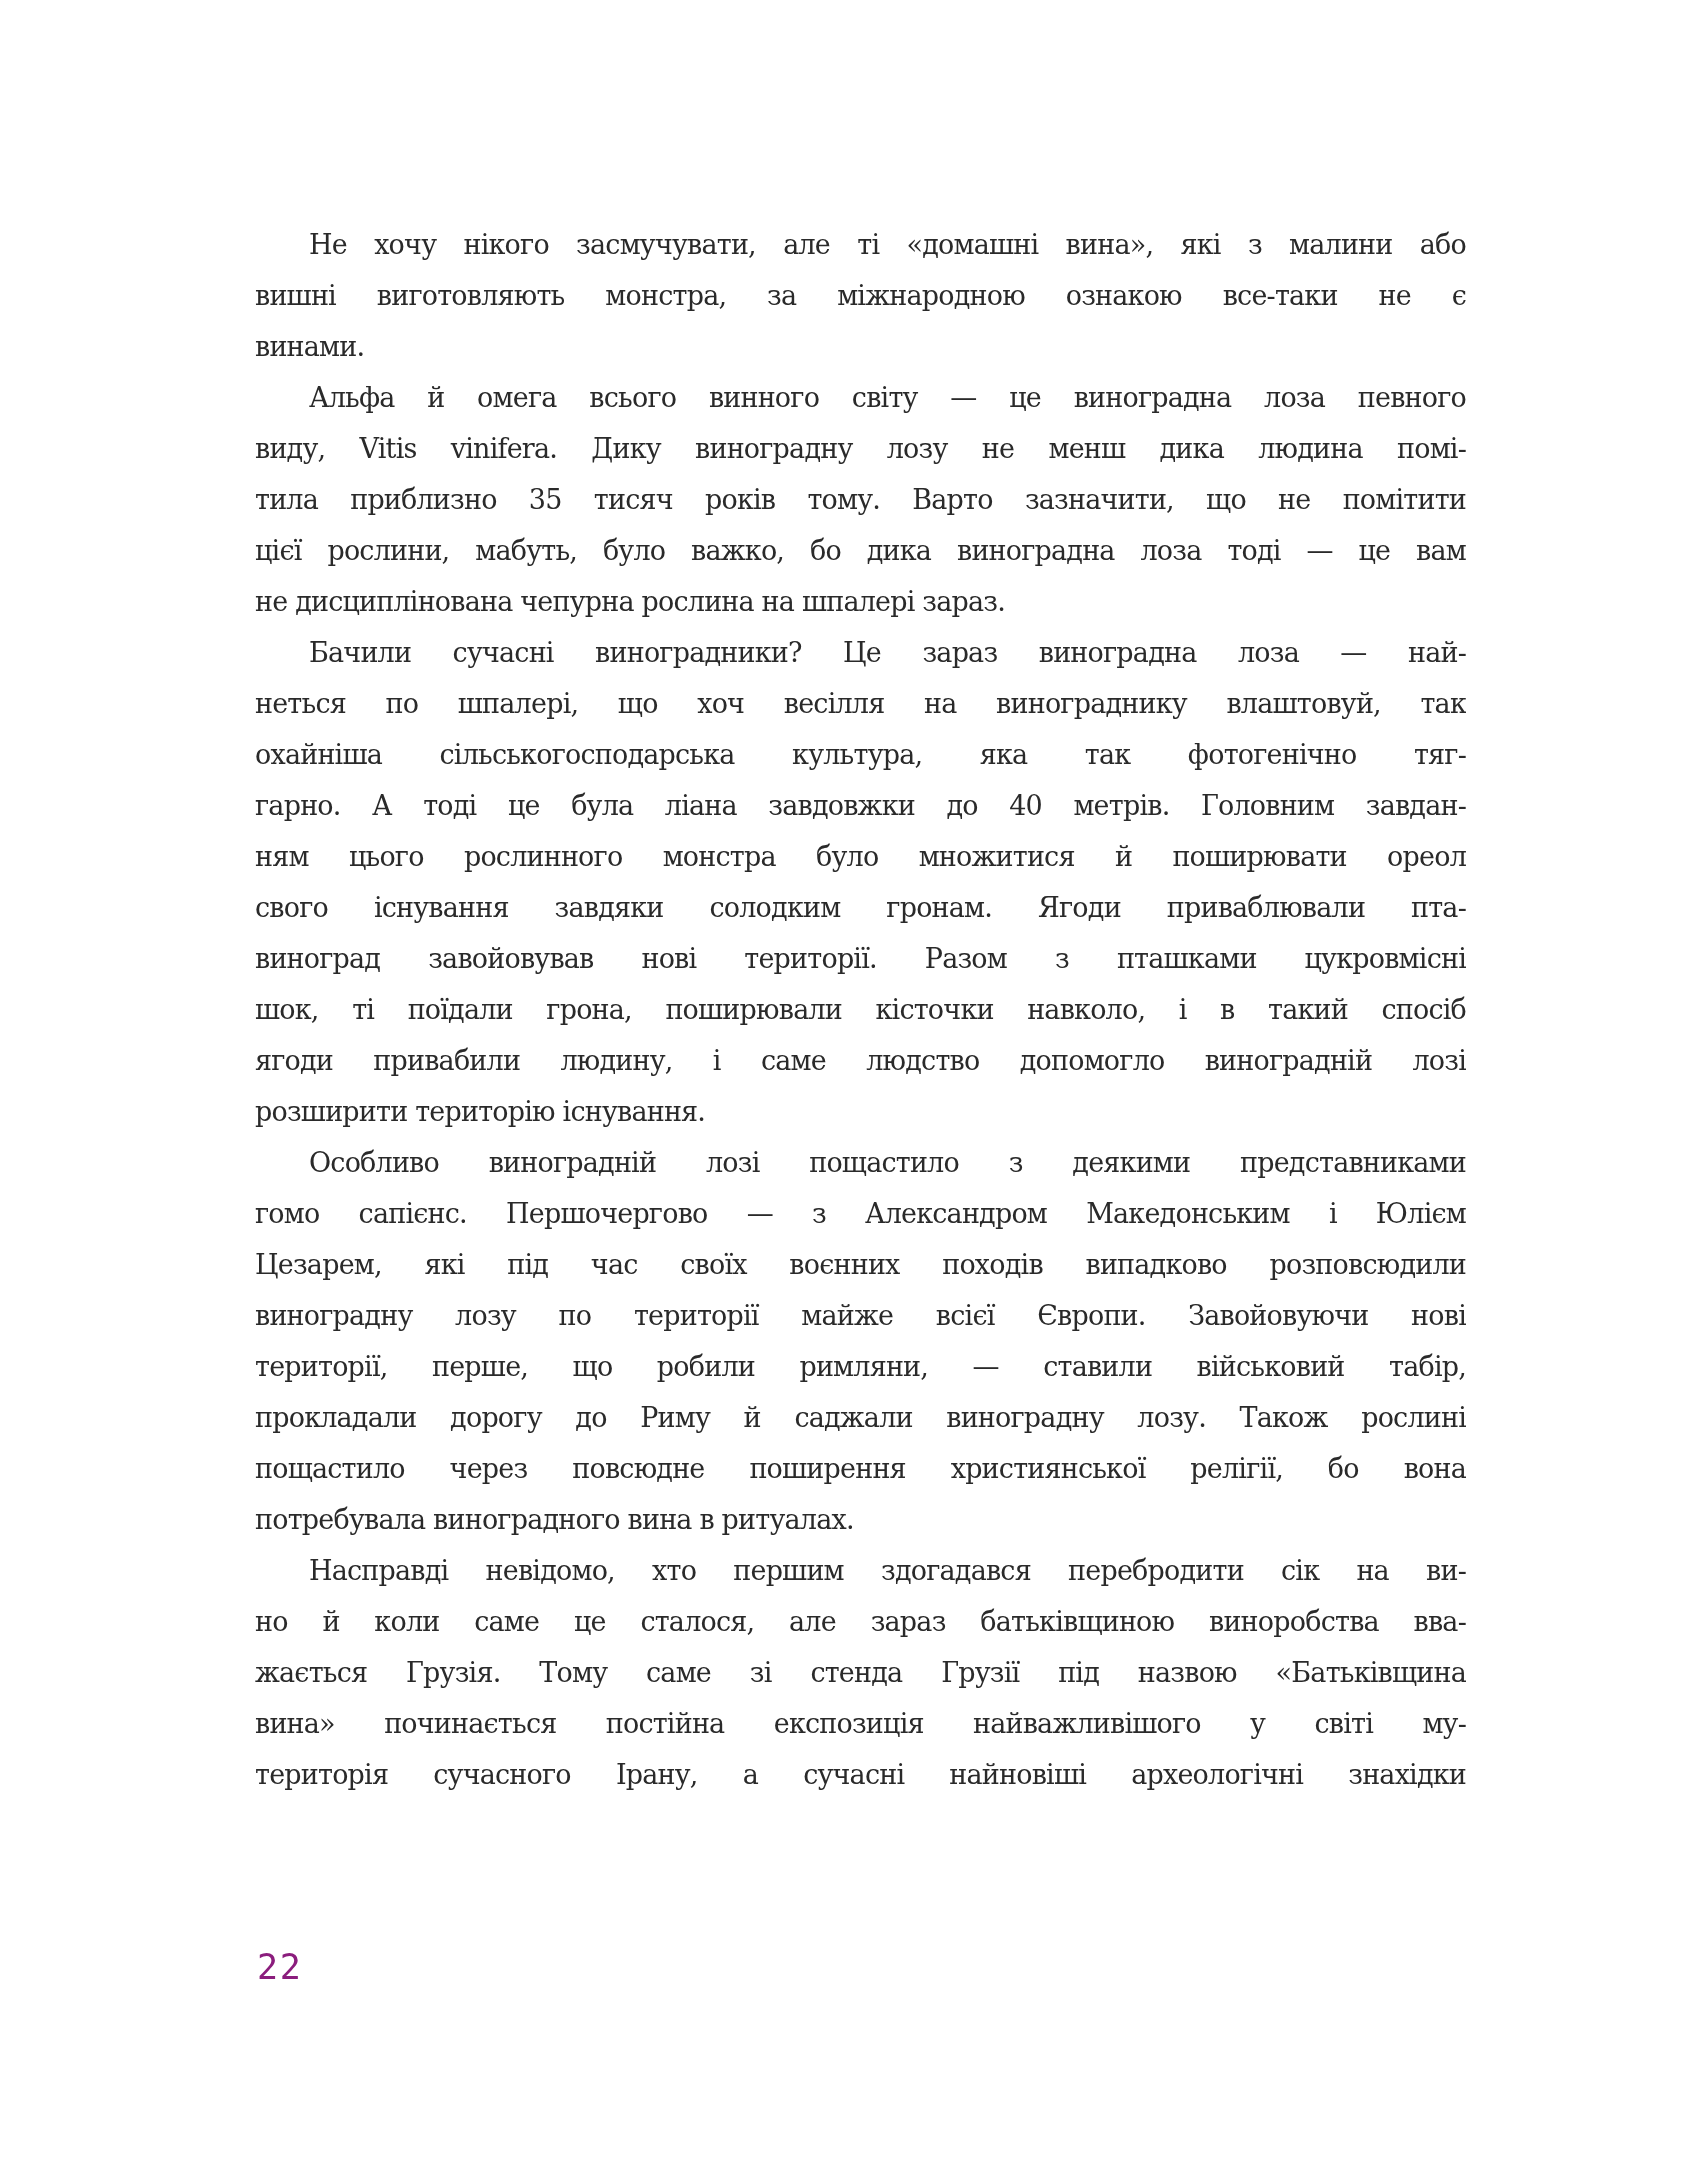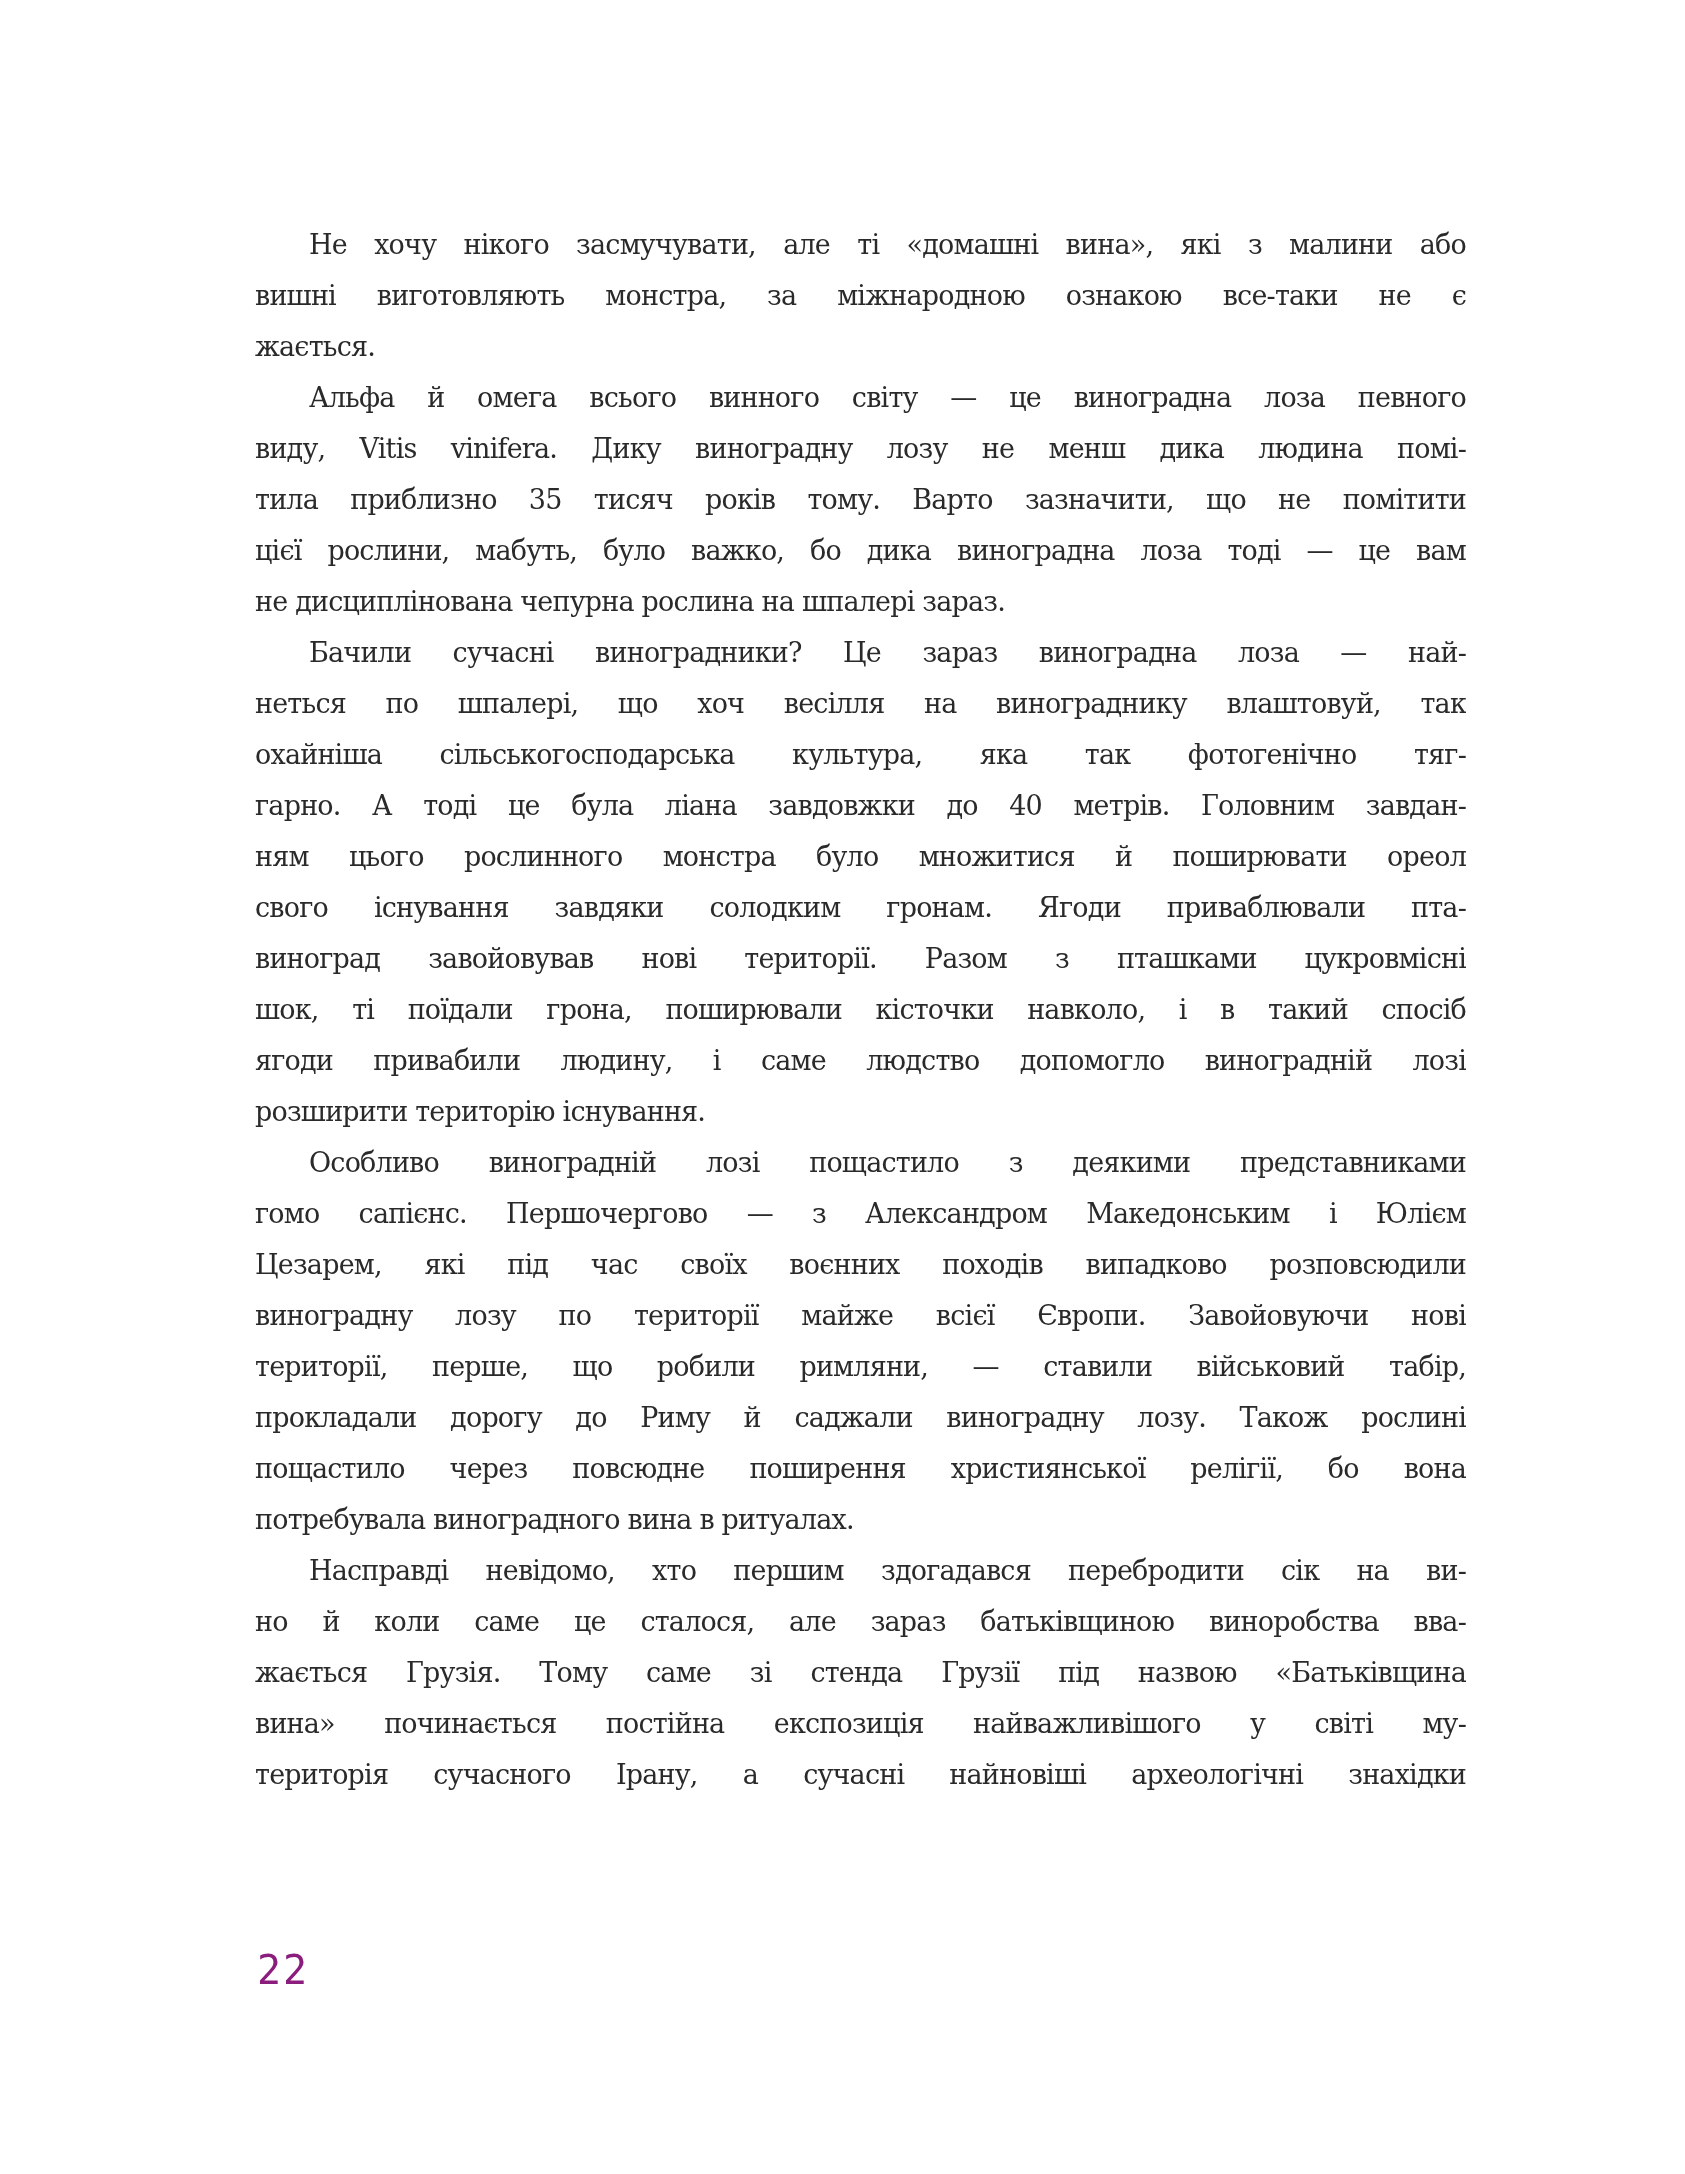--- a/index.html
+++ b/index.html
@@ -15,33 +15,33 @@
     font-size: 27px; white-space: nowrap;
     text-align: justify; text-align-last: justify;
     letter-spacing: -0.8px;
     overflow: hidden;
   }
   .line.indent { padding-left: 54px; }
   .line.last { text-align-last: left; }
   .page-number {
     position: absolute; left: 257px; top: 1947px;
     font-family: "DejaVu Sans Mono", "Liberation Mono", monospace;
-    font-size: 40px; color: #8b1d7d; letter-spacing: 1.8px;
+    font-size: 35px; color: #8b1d7d; letter-spacing: 1.8px;
   }
 </style>
 </head>
 <body>
 
 <div class="page">
   <div class="text-block">
 
     <div>
       <span class="line indent">Не хочу нікого засмучувати, але ті «домашні вина», які з малини або</span>
       <span class="line">вишні виготовляють монстра, за міжнародною ознакою все-таки не є</span>
-      <span class="line last">жається.</span>
+      <span class="line last">винами.</span>
     </div>
 
     <div>
       <span class="line indent">Альфа й омега всього винного світу — це виноградна лоза певного</span>
       <span class="line">виду, Vitis vinifera. Дику виноградну лозу не менш дика людина помі-</span>
       <span class="line">тила приблизно 35 тисяч років тому. Варто зазначити, що не помітити</span>
       <span class="line">цієї рослини, мабуть, було важко, бо дика виноградна лоза тоді — це вам</span>
       <span class="line last">не дисциплінована чепурна рослина на шпалері зараз.</span>
     </div>
 

